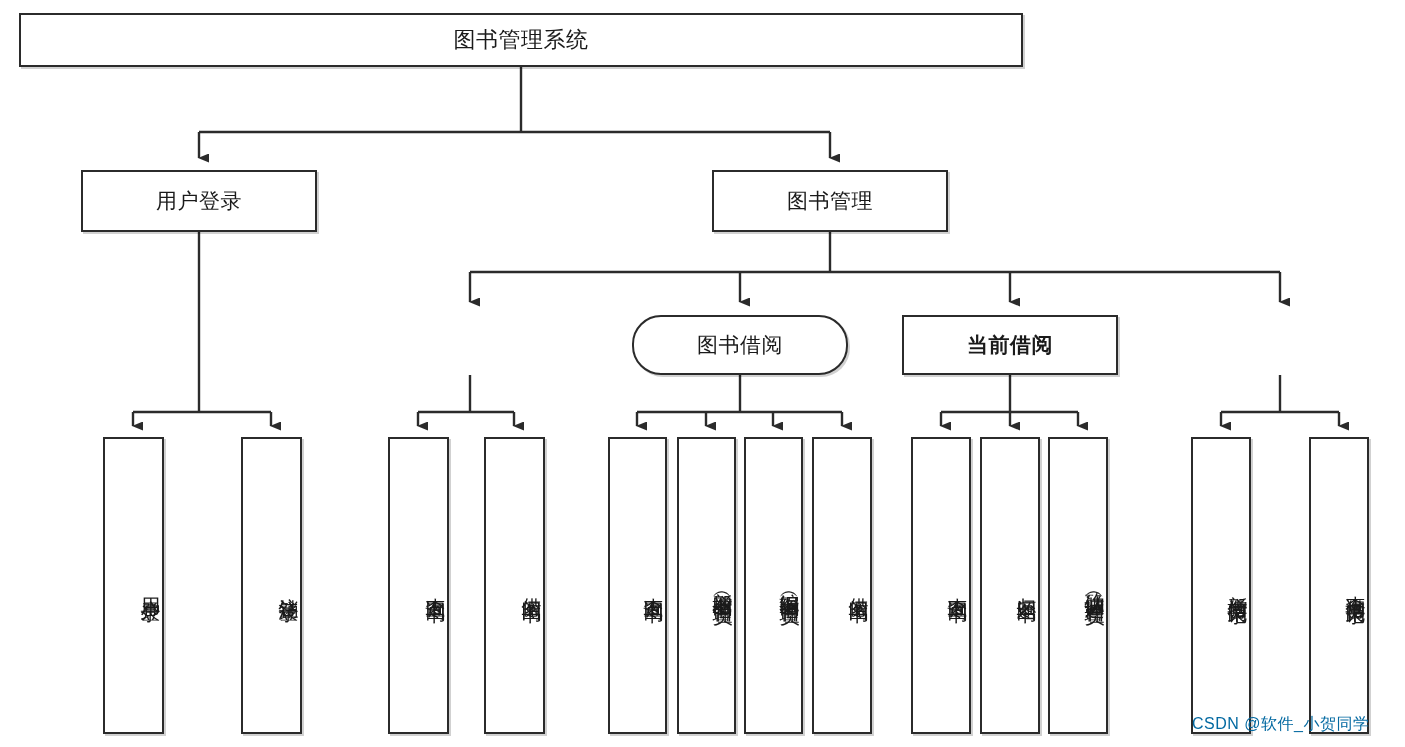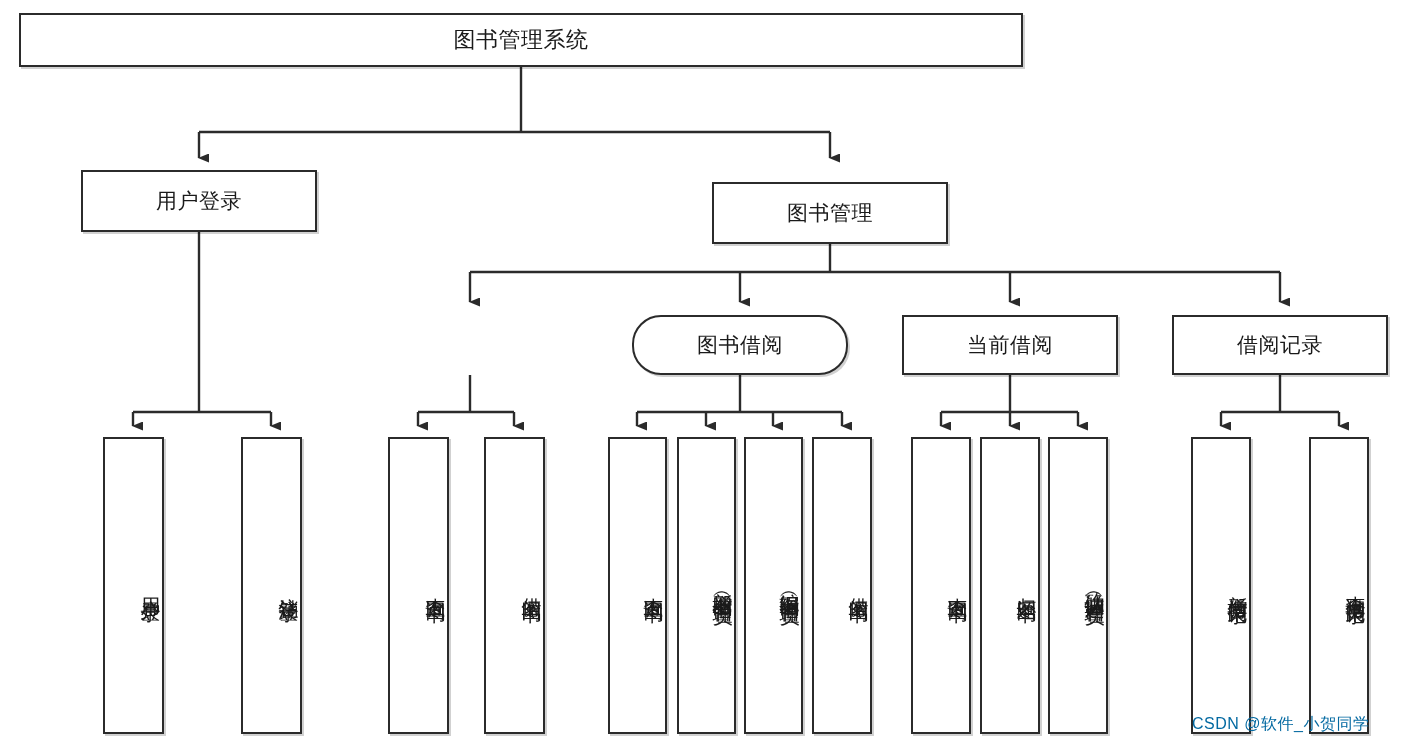--- a/index.html
+++ b/index.html
@@ -124,32 +124,29 @@
     </g>
   </svg>
 
   <div class="node horiz root" style="left:19px; top:13px; width:1004px; height:54px;">
     <span>图书管理系统</span>
   </div>
 
   <div class="node horiz" style="left:81px; top:170px; width:236px; height:62px;">
     <span>用户登录</span>
   </div>
-  <div class="node horiz" style="left:712px; top:170px; width:236px; height:62px;margin-top:12px;">
+  <div class="node horiz" style="left:712px; top:170px; width:236px; height:62px;">
     <span>图书管理</span>
   </div>
 
   <div class="node horiz" style="left:632px; top:315px; width:216px; height:60px;border-radius:29px;">
     <span>图书借阅</span>
   </div>
-  <div class="node horiz" style="left:902px; top:315px; width:216px; height:60px;">
+  <div class="node horiz" style="left:902px; top:315px; width:216px; height:60px;font-weight:bold;">
     <span>当前借阅</span>
-  </div>
-  <div class="node horiz" style="left:1172px; top:315px; width:216px; height:60px;">
-    <span>借阅记录</span>
   </div>
 
   <div class="node vert" style="left:103px; top:437px; width:61px; height:297px;">
     <span>用户登录</span>
   </div>
   <div class="node vert" style="left:241px; top:437px; width:61px; height:297px;">
     <span>注销登录</span>
   </div>
 
   <div class="node vert" style="left:388px; top:437px; width:61px; height:297px;">

